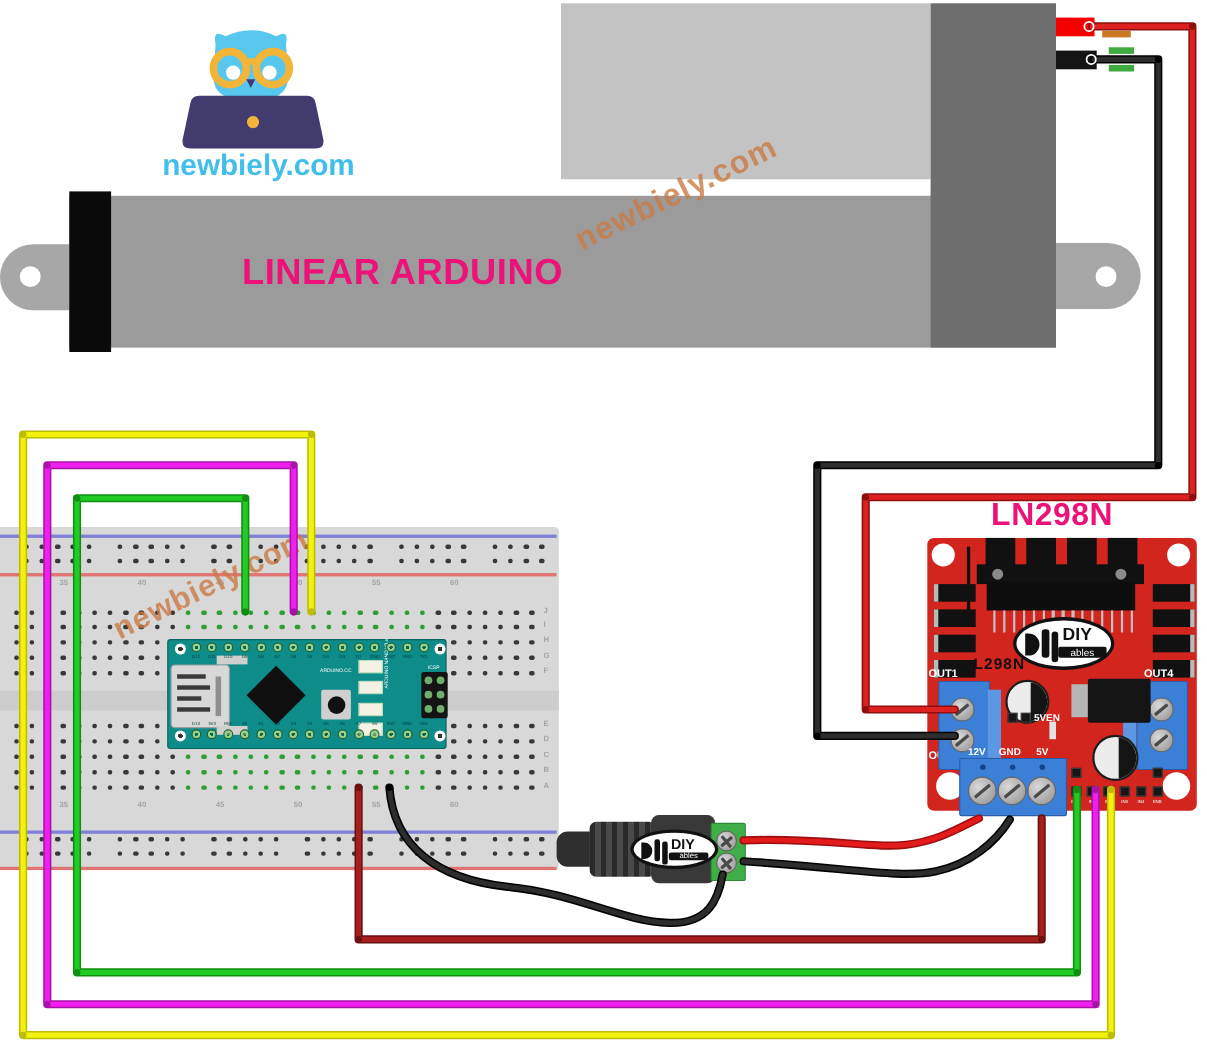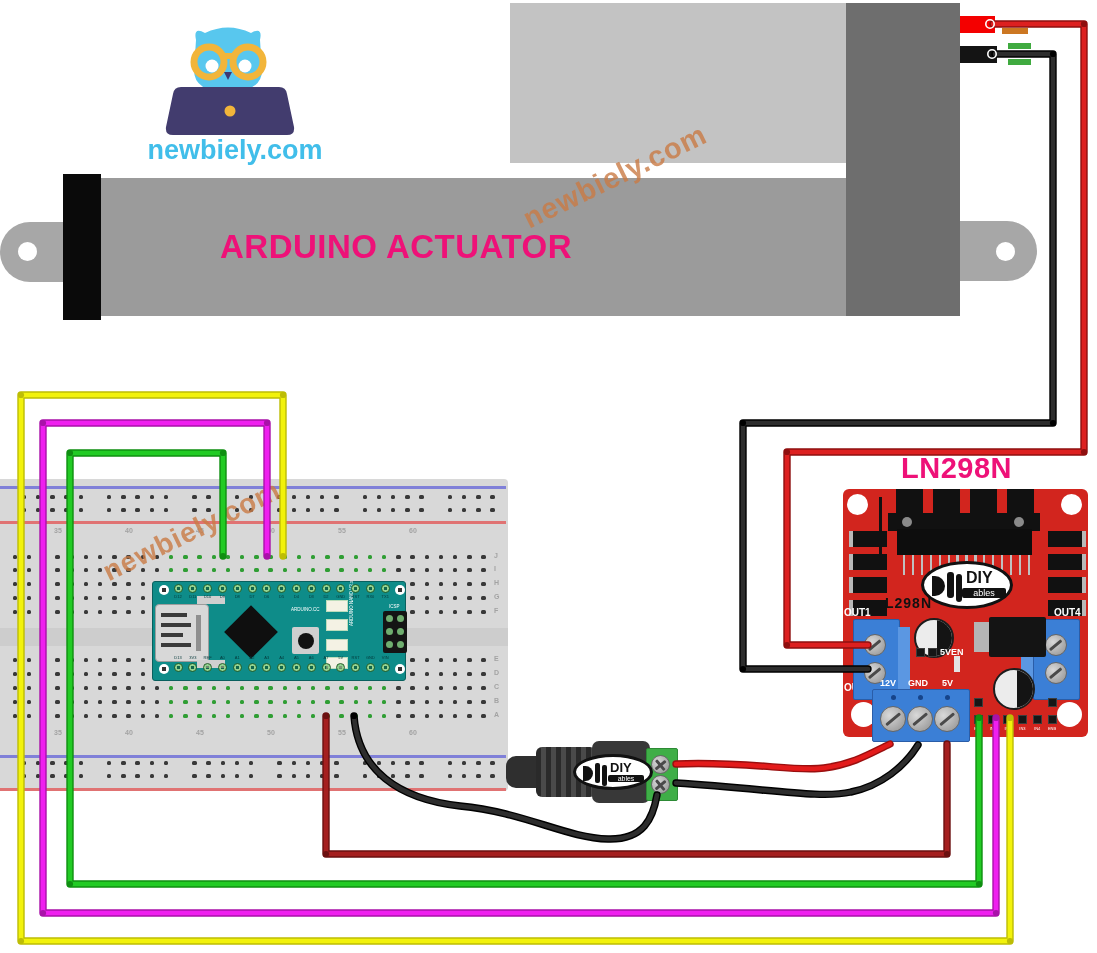--- a/index.html
+++ b/index.html
@@ -712,21 +712,21 @@
     <div class="badge" style="left:78px;top:72px;width:92px;height:48px;">
       <div class="glyph" style="left:8px;top:12px;width:13px;height:20px;border-radius:0 10px 10px 0;"></div>
       <div class="glyph" style="left:23px;top:8px;width:7px;height:26px;border-radius:3px;"></div>
       <div class="glyph" style="left:32px;top:10px;width:6px;height:28px;border-radius:3px;"></div>
       <div class="diy" style="left:42px;top:5px;font-size:16px;">DIY</div>
       <div class="ables" style="left:38px;top:24px;width:44px;font-size:9px;">ables</div>
     </div>
     <div class="abs" style="left:42px;top:106px;font-size:14px;font-weight:bold;color:#111;letter-spacing:1px;">L298N</div>
 
     <div class="abs" style="left:1px;top:118px;font-size:10px;font-weight:bold;color:#fff;">OUT1</div>
-    <div class="abs" style="left:211px;top:118px;font-size:10px;font-weight:bold;color:#fff;">OUT4</div>
+    <div class="abs" style="left:197px;top:118px;font-size:10px;font-weight:bold;color:#fff;">OUT4</div>
     <div class="abs" style="left:1px;top:193px;font-size:10px;font-weight:bold;color:#fff;">OUT2</div>
     <div class="abs" style="left:203px;top:193px;font-size:10px;font-weight:bold;color:#fff;">OUT3</div>
 
     <div class="abs" style="left:10px;top:130px;width:45px;height:79px;background:#3b7fd6;border:1px solid #2a5da8;border-radius:2px;"></div>
     <div class="abs" style="left:55px;top:138px;width:12px;height:62px;background:#5b97e2;"></div>
     <div class="screw" style="left:21px;top:145px;width:22px;height:22px;">
         <div class="slot"></div>
       </div>
     <div class="screw" style="left:21px;top:173px;width:22px;height:22px;">
         <div class="slot"></div>
@@ -806,21 +806,21 @@
       </div>
     <div class="badge" style="left:73px;top:19px;width:80px;height:36px;background:#fff;">
       <div class="glyph" style="left:7px;top:9px;width:10px;height:15px;border-radius:0 8px 8px 0;"></div>
       <div class="glyph" style="left:19px;top:6px;width:5px;height:20px;border-radius:2px;"></div>
       <div class="glyph" style="left:26px;top:8px;width:5px;height:21px;border-radius:2px;"></div>
       <div class="diy" style="left:34px;top:3px;font-size:13px;">DIY</div>
       <div class="ables" style="left:32px;top:18px;width:36px;font-size:7px;">ables</div>
     </div>
   </div>
 
-  <div class="abs pink" style="left:220px;top:228px;font-size:33px;">ARDUINO ACTUATOR</div>
+  <div class="abs pink" style="left:220px;top:228px;font-size:33px;">LINEAR ARDUINO</div>
   <div class="abs pink" style="left:901px;top:452px;font-size:29px;">LN298N</div>
 
   <div class="abs wm" style="left:515px;top:160px;">newbiely.com</div>
   <div class="abs wm" style="left:95px;top:515px;font-size:28px;">newbiely.com</div>
 
   <svg id="wires" width="1097" height="953" viewBox="0 0 1097 953">
       <path d="M 995 54 H 1053 V 423 H 743 V 669 H 868" fill="none" stroke="#000000" stroke-width="7.4" stroke-linecap="round" stroke-linejoin="round"></path>
       <path d="M 995 54 H 1053 V 423 H 743 V 669 H 868" fill="none" stroke="#2d2d2d" stroke-width="4.6" stroke-linecap="round" stroke-linejoin="round"></path>
       <circle cx="1053" cy="54" r="3.1" fill="#000000"></circle>
       <circle cx="1053" cy="423" r="3.1" fill="#000000"></circle>

